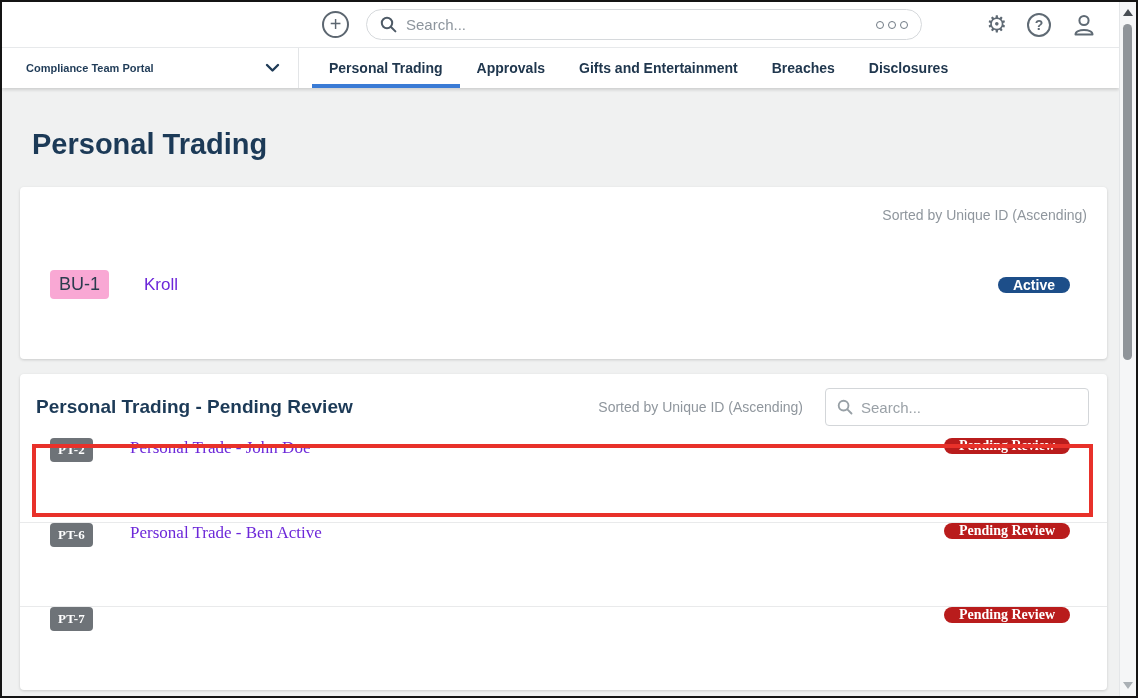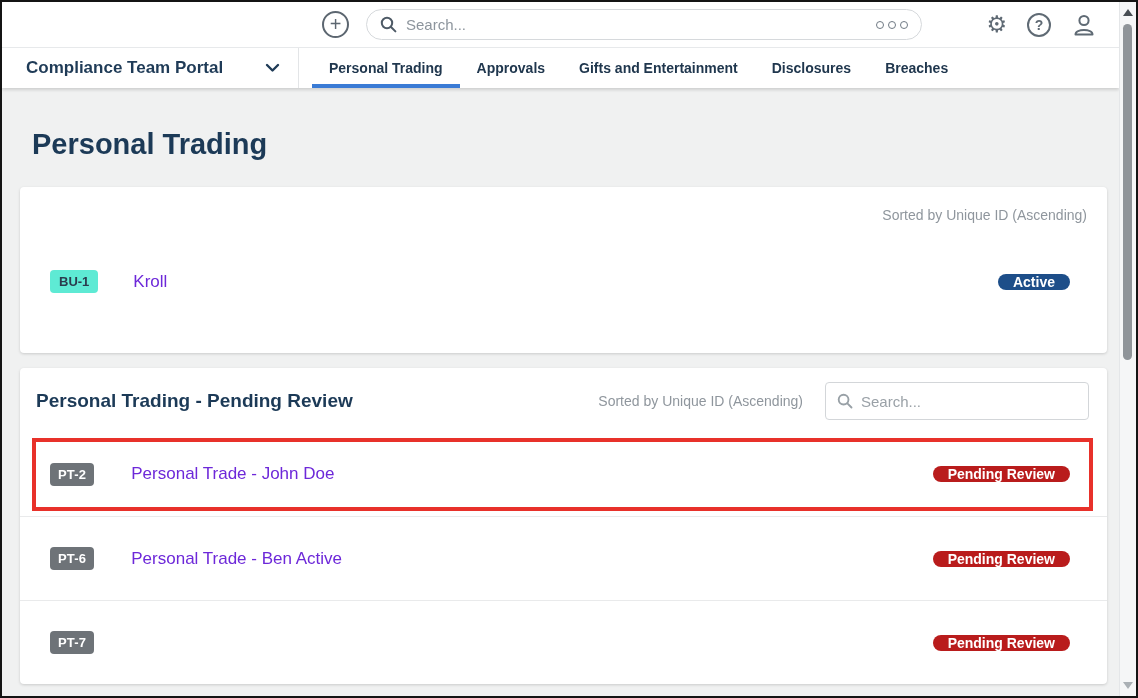--- a/index.html
+++ b/index.html
@@ -44,42 +44,42 @@
 
   
   .navbar {
     height:40px; background:#fff; display:flex; align-items:stretch;
     box-shadow:0 2px 3px rgba(0,0,0,.14); position:relative; z-index:2;
   }
   .portal {
     width:297px; flex:none; display:flex; align-items:center; padding-left:24px;
     border-right:1px solid #e3e5e7; cursor:pointer;
   }
-  .portal-label { font-size:17px; font-weight:700; color:#1f3b57; }
+  .portal-label { font-size:11px; font-weight:700; color:#1f3b57; }
   .portal .chev { margin-left:auto; margin-right:18px; display:flex; }
   .tabs { display:flex; margin-left:13px; }
   .tab {
     display:flex; align-items:center; padding:0 17px; font-size:14px; font-weight:600;
     color:#20374e; cursor:pointer; border-bottom:4px solid transparent; padding-top:4px;
   }
   .tab.active { border-bottom-color:#3a7bd5; }
 
   
   .main { padding:0 12px 0 18px; }
   .page-title { font-size:29px; font-weight:700; color:#1c3a57; margin:40px 0 26px 12px; }
   .card { background:#fff; border-radius:4px; box-shadow:0 1px 3px rgba(0,0,0,.16); }
   .card-head { display:flex; align-items:center; padding:20px 20px 0 16px; }
   .card-title { font-size:19px; font-weight:700; color:#1c3a57; line-height:24px; }
   .sort-label { margin-left:auto; font-size:14px; color:#8f969d; }
 
   
   .card-overview { padding-bottom:60px; margin-bottom:15px; }
   .ov-row { display:flex; align-items:center; margin:47px 37px 0 30px; }
   .bu-badge {
-    background:#5eead4; color:#2b3c4e; font-weight:700; font-size:13px;
+    background:#f9a8d4; color:#2b3c4e; font-weight:400; font-size:18px;
     padding:4px 9px; border-radius:4px; flex:none;
   }
   .row-name { margin-left:35px; font-size:17px; color:#6d28d9; }
   .status-pill {
     margin-left:auto; color:#fff; font-weight:700; font-size:14px;
     padding:0 15px; border-radius:13px; white-space:nowrap;
   }
   .pill-active { background:#1d4e89; }
   .pill-pending { background:#b91c1c; }
 
@@ -88,21 +88,21 @@
   .card-pending .sort-label { margin-right:22px; }
   .search-box {
     width:264px; height:38px; border:1px solid #d3d6d9; border-radius:4px;
     display:flex; align-items:center; padding:0 11px; background:#fff; flex:none;
   }
   .search-box input {
     border:none; outline:none; flex:1; margin-left:8px; font-size:15px;
     font-family:"Liberation Sans",sans-serif; color:#42505c; background:transparent;
   }
   .search-box input::placeholder { color:#9aa1a7; }
-  .prow { height:84px; display:flex; align-items:center; padding:0 37px 0 30px; cursor:pointer; }
+  .prow { height:84px; display:flex; align-items:flex-start; padding:0 37px 0 30px; cursor:pointer;font-family:Liberation Serif, serif; }
   .prow + .prow { border-top:1px solid #e9eaeb; }
   .id-badge {
     background:#6e7378; color:#fff; font-weight:700; font-size:13px;
     padding:4px 8px; border-radius:4px; flex:none; letter-spacing:.2px;
   }
   .prow .row-name { margin-left:37px; }
   .prow.highlighted { position:relative; }
   .prow.highlighted::after {
     content:""; position:absolute; left:12px; right:14px; top:6px; bottom:5px;
     border:4px solid #e8312a; pointer-events:none;
@@ -170,22 +170,22 @@
         <span class="chev">
           <svg width="15" height="10" viewBox="0 0 15 10">
             <polyline points="2,2 7.5,7.5 13,2" fill="none" stroke="#1f3b57" stroke-width="2.4" stroke-linecap="round" stroke-linejoin="round"></polyline>
           </svg>
         </span>
       </div>
       <div class="tabs">
         <div class="tab active">Personal Trading</div>
         <div class="tab">Approvals</div>
         <div class="tab">Gifts and Entertainment</div>
+        <div class="tab">Breaches</div>
         <div class="tab">Disclosures</div>
-        <div class="tab">Breaches</div>
       </div>
     </nav>
 
     <main class="main">
       <h1 class="page-title">Personal Trading</h1>
 
       <section class="card card-overview">
         <div class="card-head">
           <span class="sort-label">Sorted by Unique ID (Ascending)</span>
         </div>

